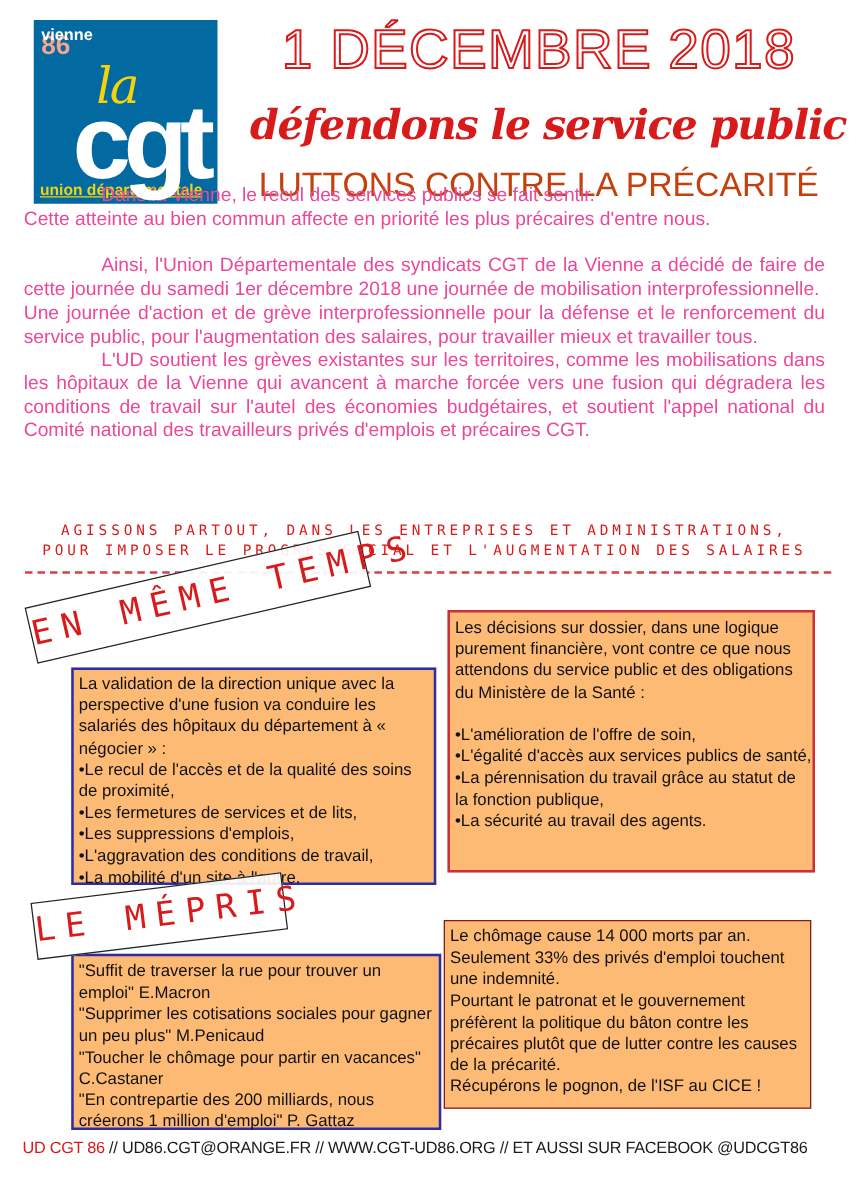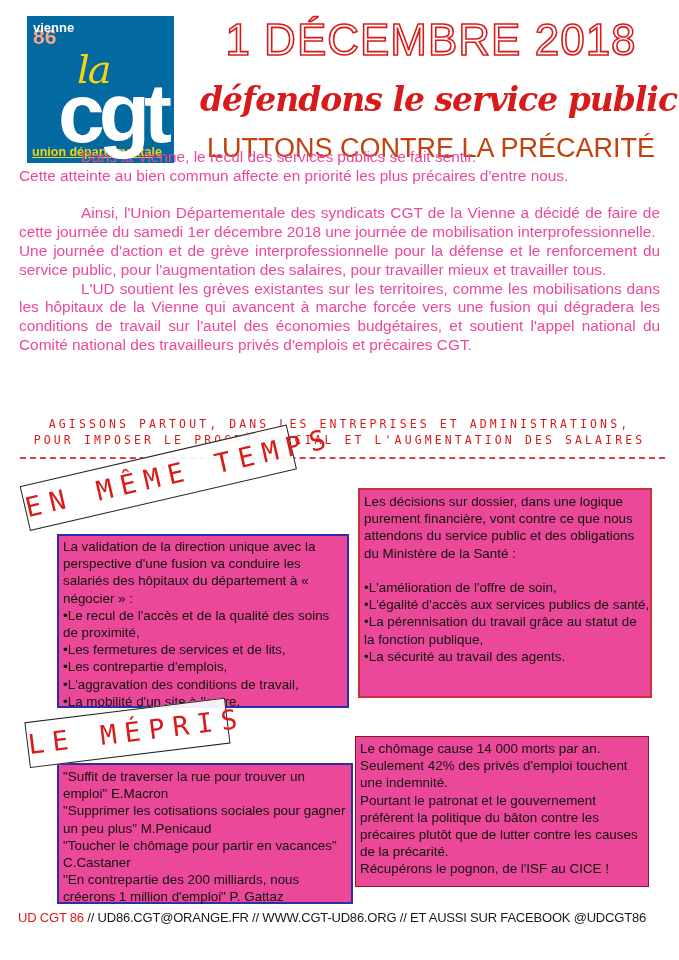--- a/index.html
+++ b/index.html
@@ -30,21 +30,21 @@
 
   .slogan { left: 0; top: 416px; width: 679px; text-align: center; font: 11.5px "DejaVu Sans Mono", monospace; color: #d91a1a; letter-spacing: 3.1px; line-height: 16px; }
   .dashline { left: 20px; top: 457px; width: 645px; height: 0; border-top: 2px dashed #d94040; }
 
   
   .stamp { border: 1.5px solid #222; background: rgba(255,255,255,0.92); font: 27px "DejaVu Sans Mono", monospace; color: #d91a1a; letter-spacing: 8px; text-align: center; white-space: nowrap; z-index: 3; }
   .stamp1 { left: 30px; top: 485px; width: 272px; height: 44px; line-height: 44px; transform: rotate(-13deg); transform-origin: left bottom; }
   .stamp2 { left: 30px; top: 722px; width: 200px; height: 44px; line-height: 44px; transform: rotate(-7deg); transform-origin: left bottom; }
 
   
-  .box { font: 13.4px "Liberation Sans", sans-serif; line-height: 17.2px; color: #111; background: #ec4899; }
+  .box { font: 13.4px "Liberation Sans", sans-serif; line-height: 17.2px; color: #111; background: #fdba74; }
   .box p { margin: 0; }
   .blue1 { left: 57px; top: 534px; width: 284px; height: 168px; border: 2px solid #2d2da8; padding: 2px 0 0 4px; z-index: 2; }
   .blue2 { left: 57px; top: 763px; width: 288px; height: 134px; border: 2px solid #2d2da8; padding: 3px 0 0 4px; z-index: 2; }
   .red1 { left: 358px; top: 488px; width: 286px; height: 203px; border: 2px solid #c9303a; padding: 3px 0 0 4px; }
   .red2 { left: 355px; top: 736px; width: 288px; height: 146px; border: 1px solid #7f1d1d; padding: 3px 0 0 4px; }
   .spacer { height: 17.2px; }
 
   .footer { left: 18px; top: 910px; width: 650px; font: 13px "Liberation Sans", sans-serif; color: #1a1a1a; white-space: nowrap; letter-spacing: -0.2px; }
   .footer .red { color: #d91a1a; }
 </style>
@@ -77,21 +77,21 @@
   <div>POUR IMPOSER LE PROGRÈS SOCIAL ET L'AUGMENTATION DES SALAIRES</div>
 </div>
 <div class="abs dashline"></div>
 
 <div class="abs stamp stamp1">EN MÊME TEMPS</div>
 
 <div class="abs box blue1">
   <p>La validation de la direction unique avec la perspective d'une fusion va conduire les salariés des hôpitaux du département à « négocier » :</p>
   <p>•Le recul de l'accès et de la qualité des soins de proximité,</p>
   <p>•Les fermetures de services et de lits,</p>
-  <p>•Les contrepartie d'emplois,</p>
+  <p>•Les suppressions d'emplois,</p>
   <p>•L'aggravation des conditions de travail,</p>
   <p>•La mobilité d'un site à l'autre.</p>
 </div>
 
 <div class="abs box red1">
   <p>Les décisions sur dossier, dans une logique purement financière, vont contre ce que nous attendons du service public et des obligations du Ministère de la Santé :</p>
   <div class="spacer"></div>
   <p>•L'amélioration de l'offre de soin,</p>
   <p>•L'égalité d'accès aux services publics de santé,</p>
   <p>•La pérennisation du travail grâce au statut de la fonction publique,</p>
@@ -102,20 +102,20 @@
 
 <div class="abs box blue2">
   <p>"Suffit de traverser la rue pour trouver un emploi" E.Macron</p>
   <p>"Supprimer les cotisations sociales pour gagner un peu plus" M.Penicaud</p>
   <p>"Toucher le chômage pour partir en vacances" C.Castaner</p>
   <p>"En contrepartie des 200 milliards, nous créerons 1 million d'emploi" P. Gattaz</p>
 </div>
 
 <div class="abs box red2">
   <p>Le chômage cause 14 000 morts par an.</p>
-  <p>Seulement 42% des privés d'emploi touchent une indemnité.</p>
+  <p>Seulement 33% des privés d'emploi touchent une indemnité.</p>
   <p>Pourtant le patronat et le gouvernement préfèrent la politique du bâton contre les précaires plutôt que de lutter contre les causes de la précarité.</p>
   <p>Récupérons le pognon, de l'ISF au CICE !</p>
 </div>
 
 <div class="abs footer">
   <span class="red">UD CGT 86</span><span> // UD86.CGT@ORANGE.FR // WWW.CGT-UD86.ORG // ET AUSSI SUR FACEBOOK @UDCGT86</span>
 </div>
 
 </body></html>

